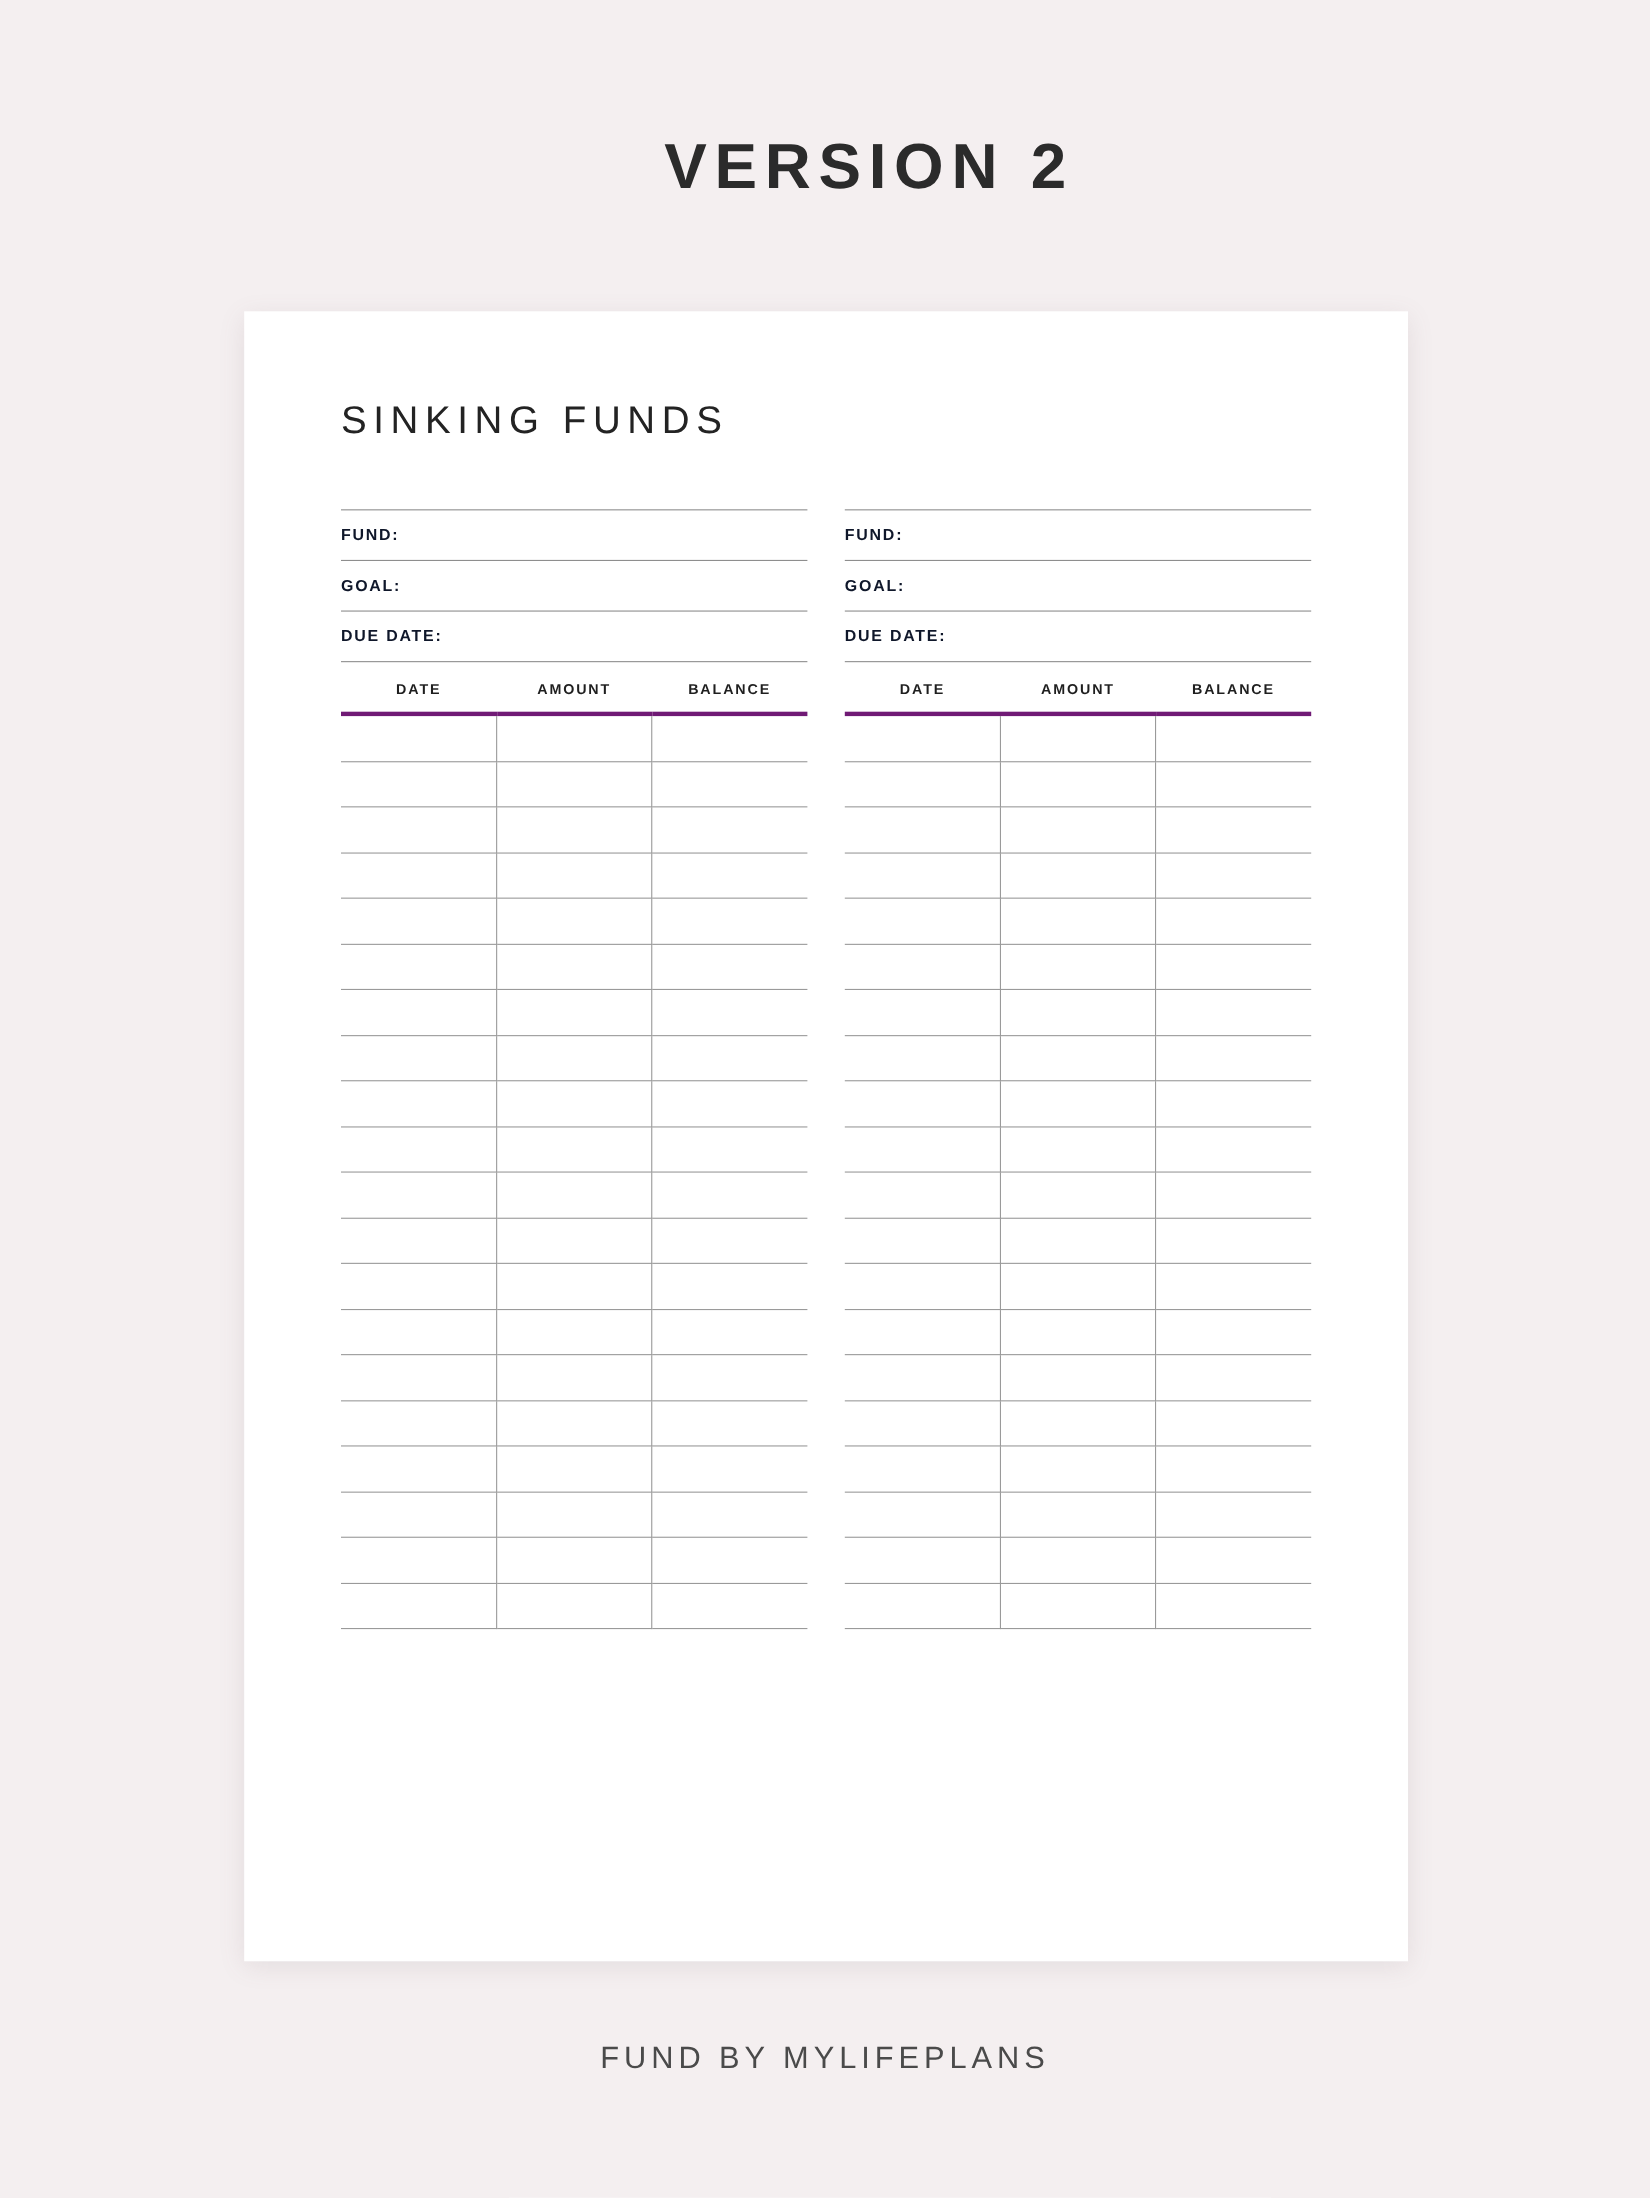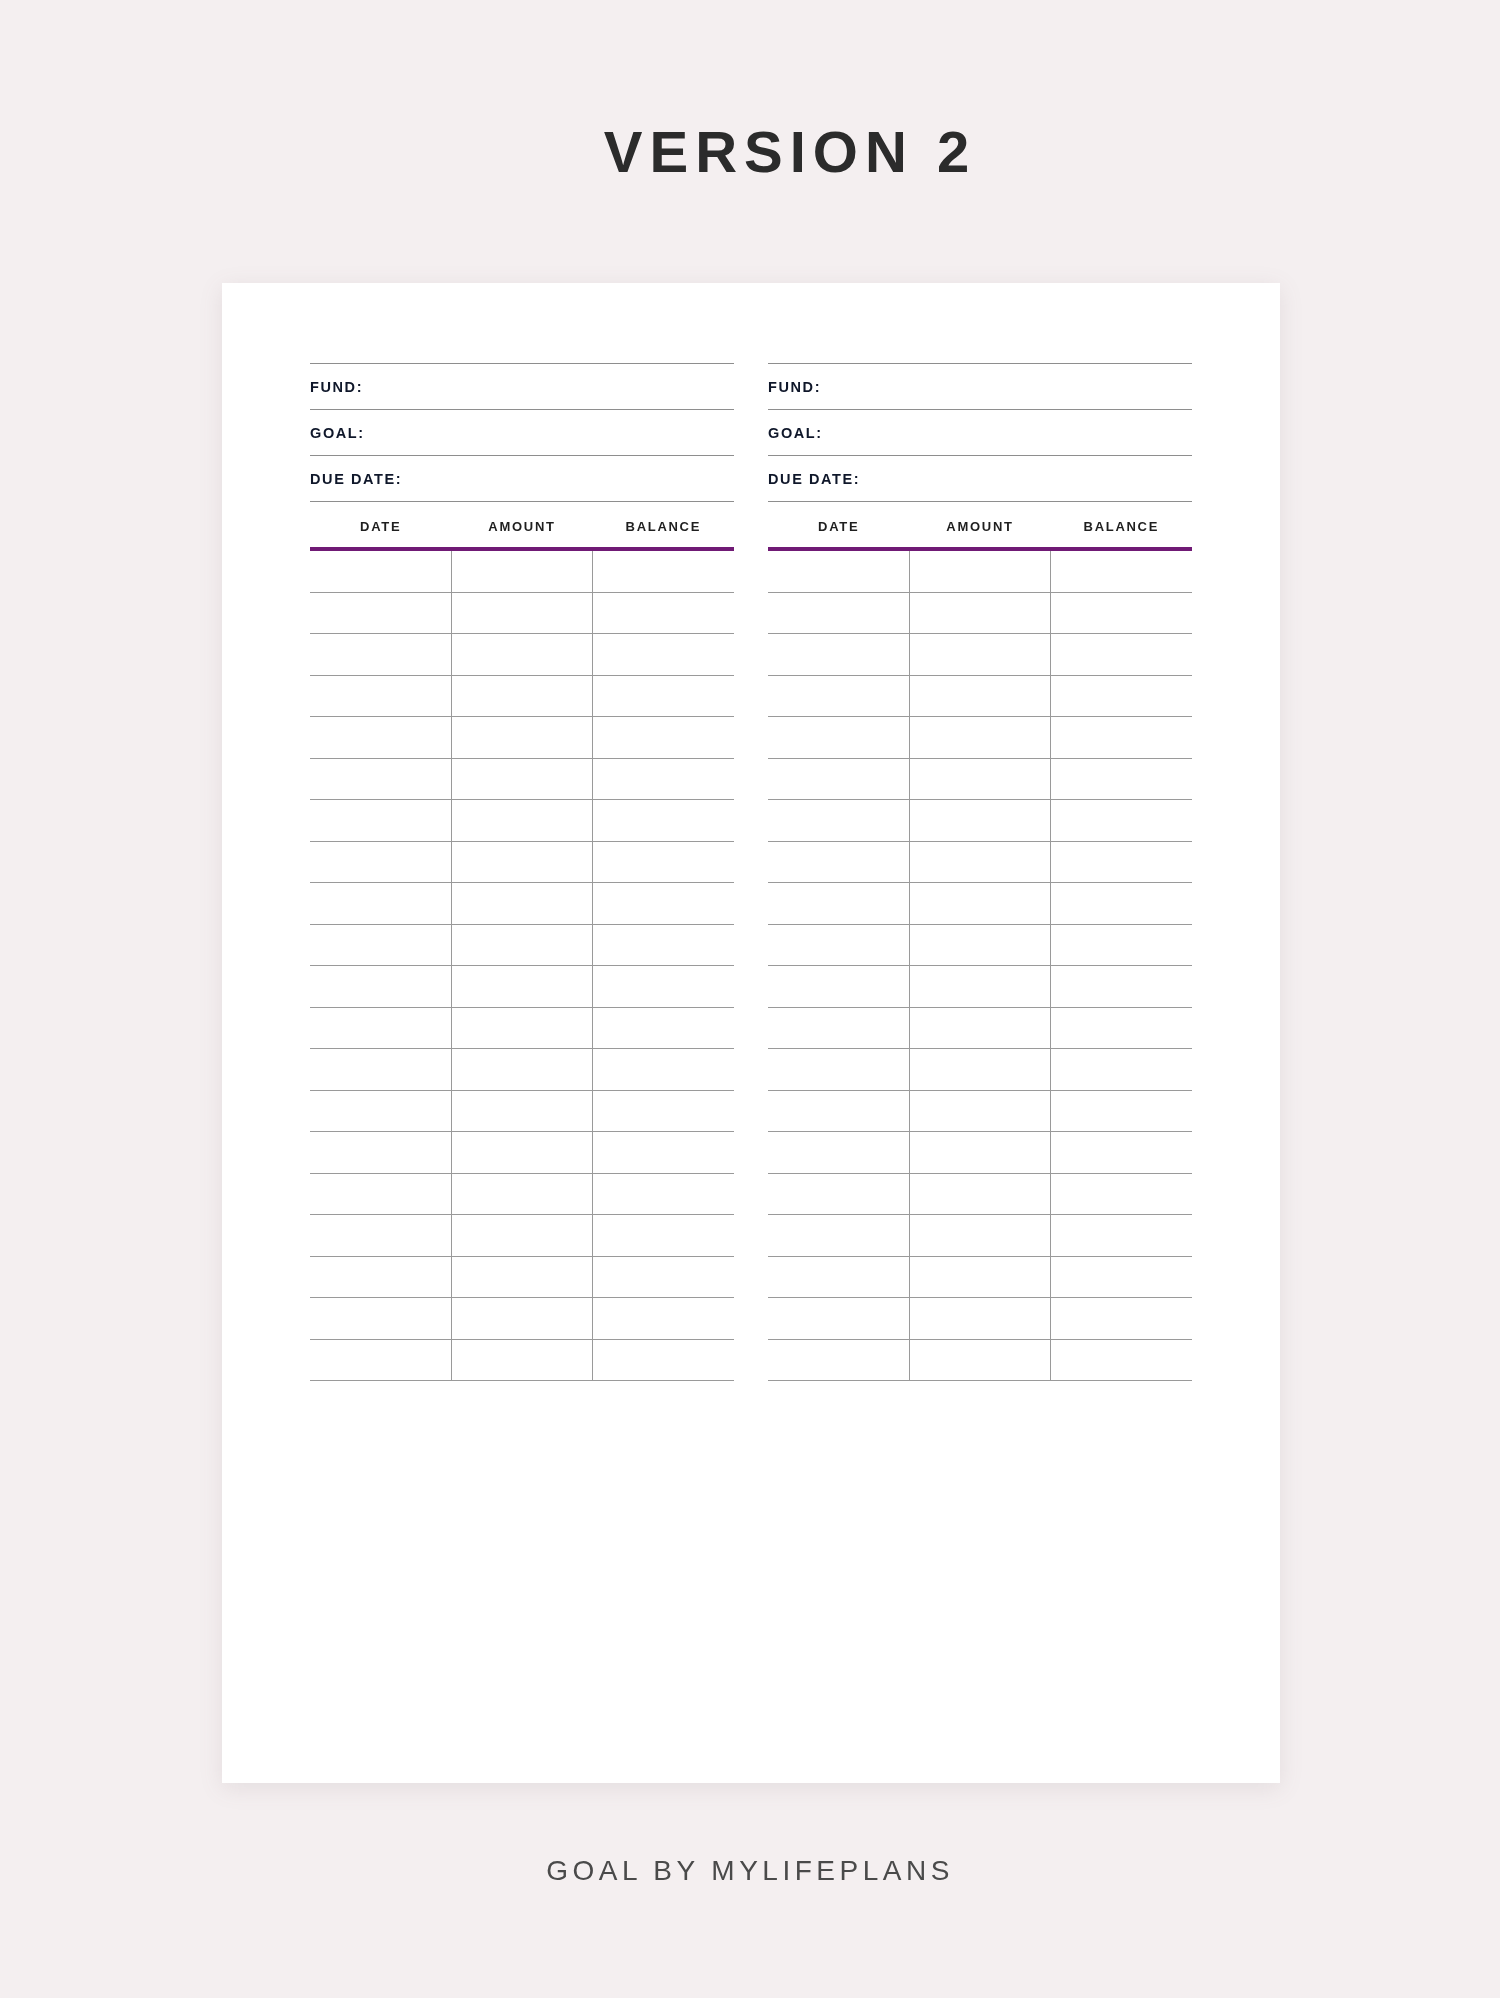--- a/index.html
+++ b/index.html
@@ -117,20 +117,21 @@
 </head>
 <body>
 
 <div class="page-wrap">
 
   <div class="version-title">VERSION 2</div>
 
   <div class="sheet">
     <div class="sheet-inner">
 
+      <h1 class="doc-title">SINKING FUNDS</h1>
 
       <div class="columns">
 
         <div class="col">
           <div class="field-block">
             <div class="field-row">
               <span class="field-label">FUND:</span>
             </div>
             <div class="field-row">
               <span class="field-label">GOAL:</span>
@@ -376,15 +377,15 @@
                   <td></td>
                 </tr>
               </tbody>
           </table>
         </div>
 
       </div>
     </div>
   </div>
 
-  <div class="footer-credit">GOAL BY MYLIFEPLANS</div>
+  <div class="footer-credit">FUND BY MYLIFEPLANS</div>
 
 </div>
 
 </body></html>

